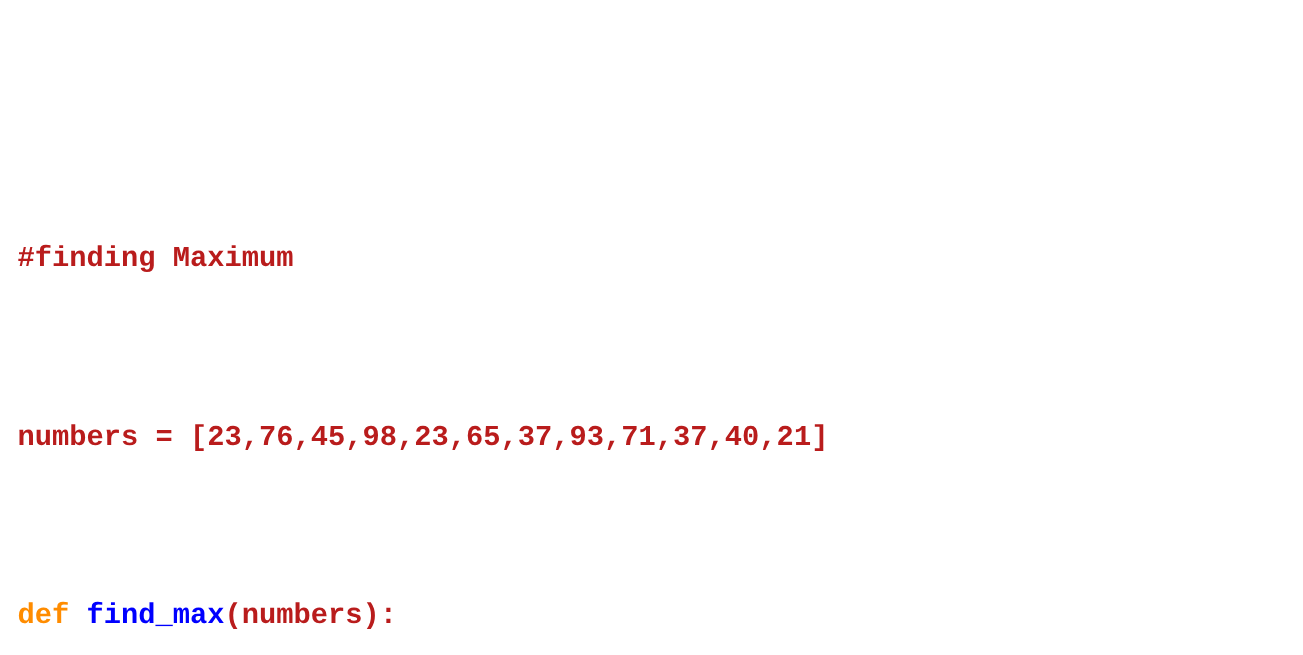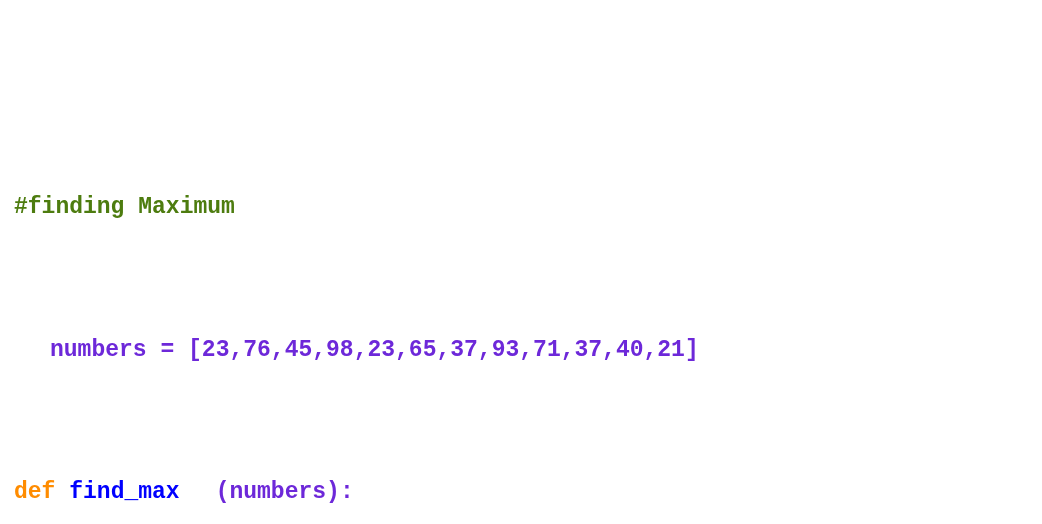--- a/index.html
+++ b/index.html
@@ -7,24 +7,24 @@
     padding: 12px 14px;
     background: #ffffff;
     font-family: "Courier New", Courier, monospace;
     font-size: 23px;
     font-weight: bold;
     line-height: 1.55;
     white-space: pre;
     color: #000000;
   }
   .code-line { display: block; }
-  .c-comment  { color: #4d7c0f; font-family: Liberation Mono, monospace; }
+  .c-comment  { color: #b91c1c; font-family: Liberation Mono, monospace; }
   .c-keyword  { color: #ff8c00; text-align: right; }
   .c-deffunc  { color: #0000ff; text-align: right; }
-  .c-plain    { color: #6d28d9; margin-left: 36px; }
+  .c-plain    { color: #b91c1c; }
 </style>
 </head>
 <body>
 
 
 
 <div>
 <span class="code-line"><span class="c-comment">#finding Maximum</span></span>
 <span class="code-line"> </span>
 <span class="code-line"><span class="c-plain">numbers = [23,76,45,98,23,65,37,93,71,37,40,21]</span></span>

